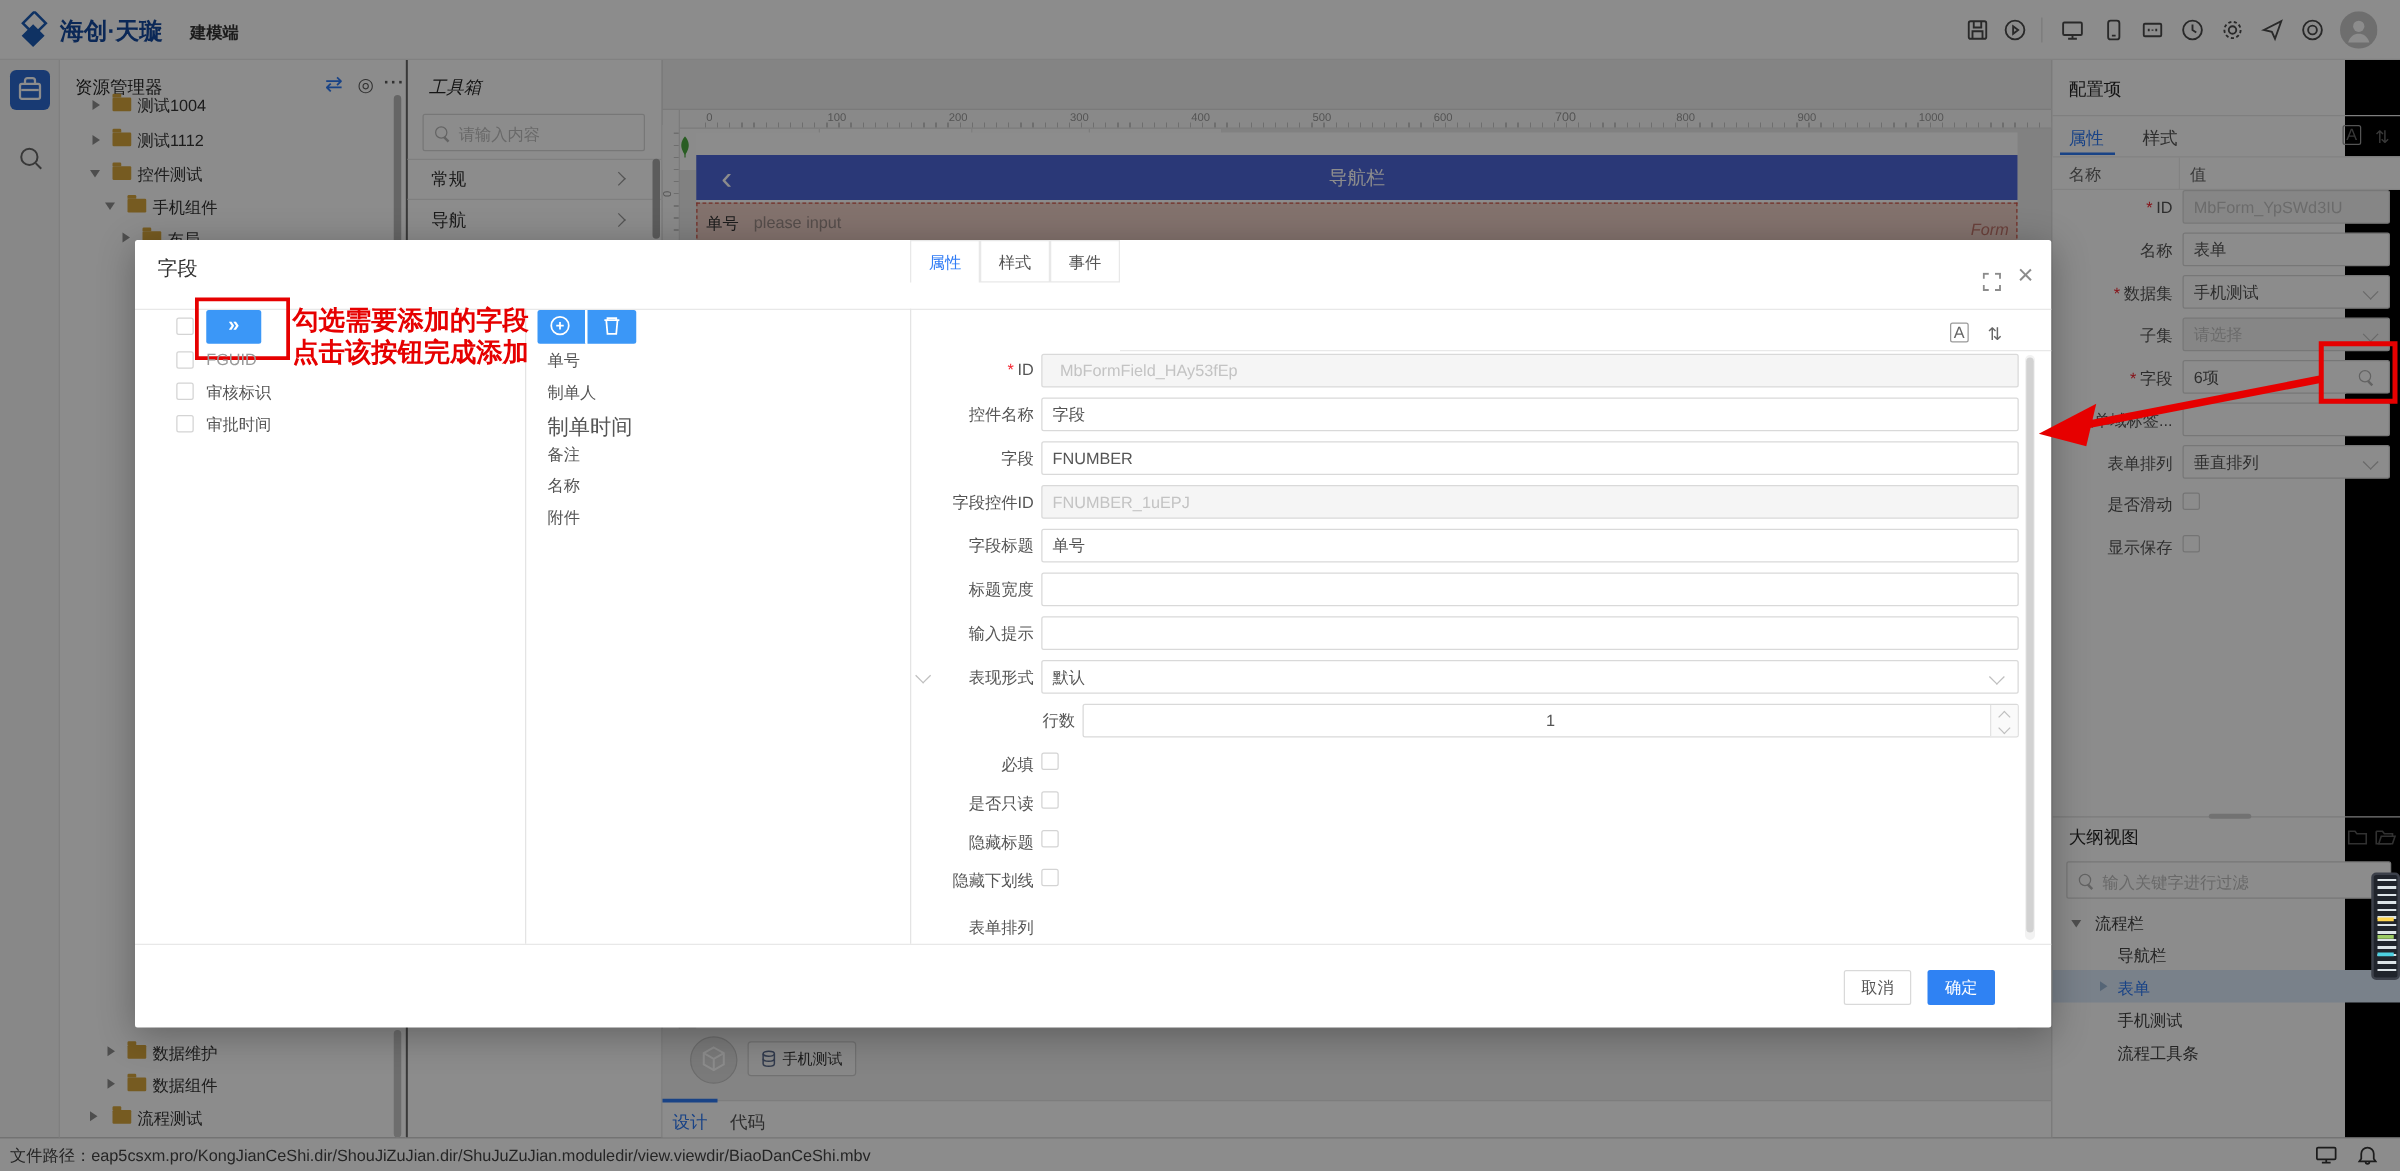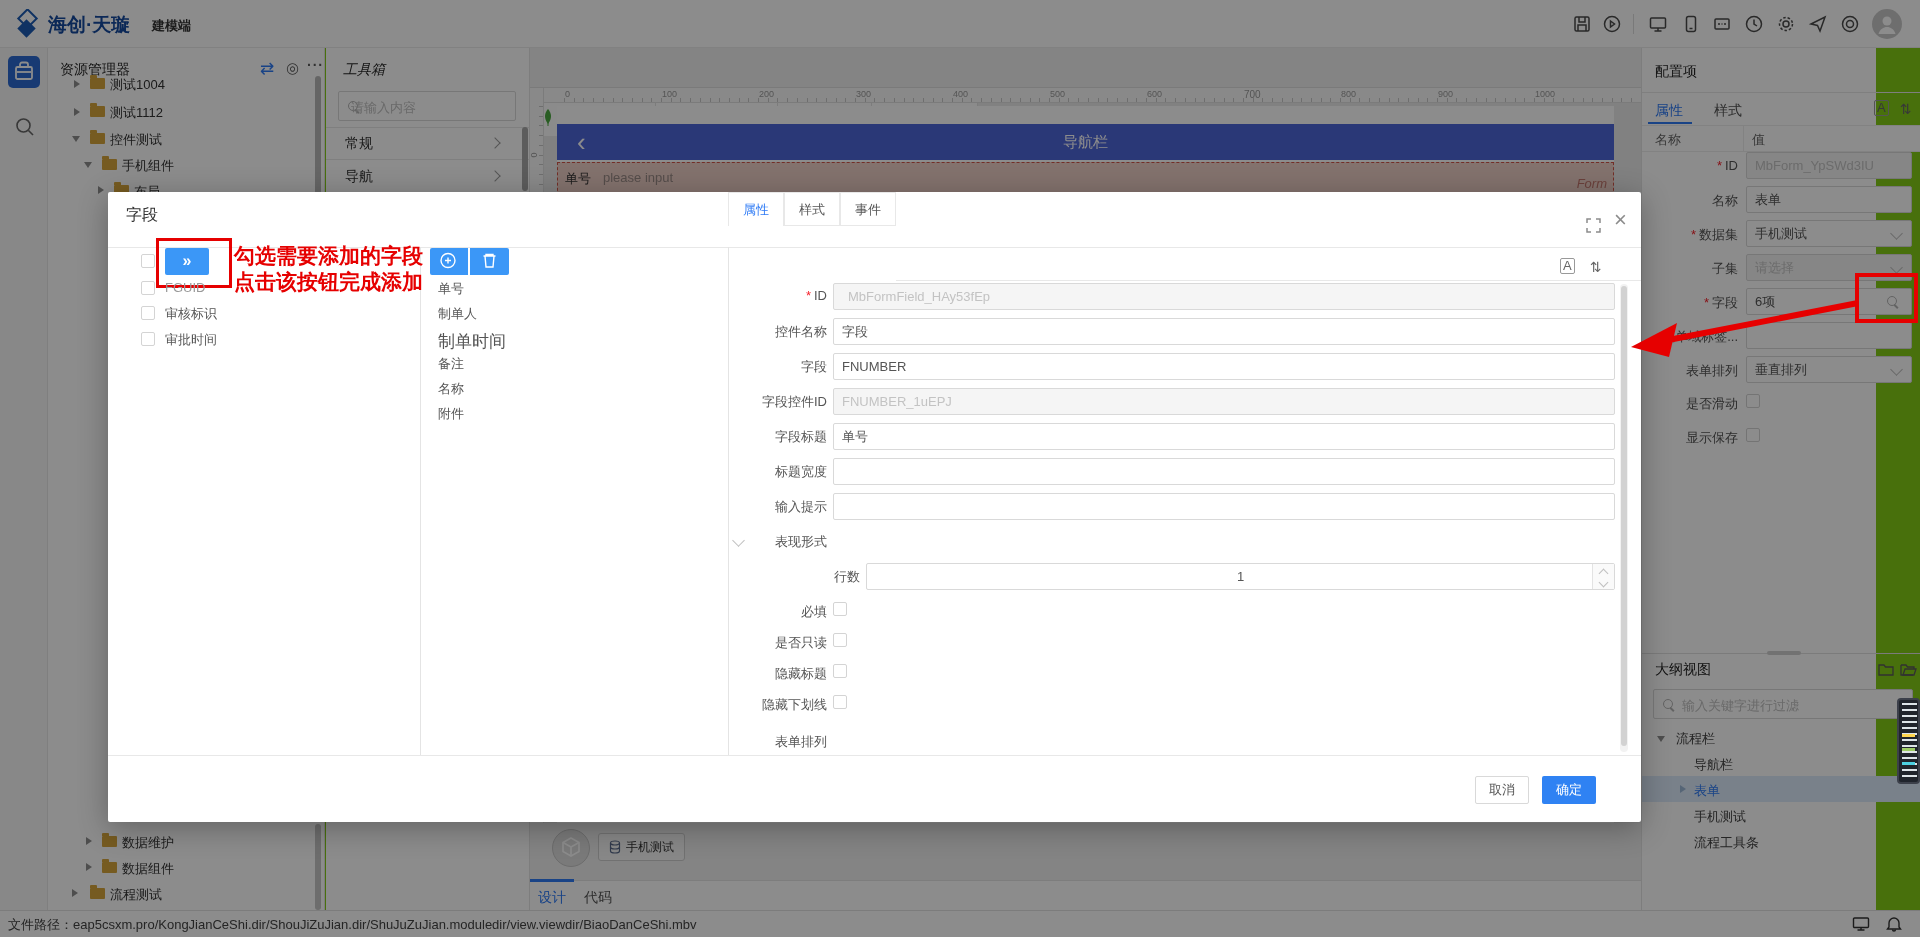--- a/index.html
+++ b/index.html
@@ -1,17 +1,17 @@
 <!DOCTYPE html>
 <html><head>
 <meta charset="utf-8">
 <style>
   html,body{margin:0;padding:0;background:#666;}
   body{font-family:"Liberation Sans","DejaVu Sans",sans-serif;}
-  #stage{position:relative;width:1920px;height:937px;background:#84cc16;overflow:hidden;}
+  #stage{position:relative;width:1920px;height:937px;background:#000000;overflow:hidden;}
   .a{position:absolute;}
   .bd{box-sizing:border-box;}
   .txt{white-space:nowrap;}
   
   .inp{position:absolute;box-sizing:border-box;height:27px;background:#fff;border:1px solid #d9d9d9;border-radius:2px;font-size:13px;color:#555;line-height:25px;padding:0 8px;white-space:nowrap;overflow:hidden;}
   .dis{background:#f5f5f5;color:#c3c3c3;}
   .ph{color:#c0c0c0;}
   .lab{position:absolute;font-size:13px;color:#555;text-align:right;white-space:nowrap;}
   .star{color:#f5222d;margin-right:3px;}
   .cbx{position:absolute;width:14px;height:14px;border:1px solid #d4d4d4;border-radius:2px;background:#fff;box-sizing:border-box;}
@@ -181,21 +181,21 @@
     <span class="treelbl" style="left:62px;top:838px;">流程测试</span>
 
     <span class="scroll-thumb" style="left:267px;top:28px;height:160px;"></span>
     <span class="scroll-thumb" style="left:267px;top:776px;height:86px;background:#c6c6c6;"></span>
   </div>
 
   <div class="a" style="left:326px;top:48px;width:204px;height:862px;background:#fff;border-right:1px solid #e4e4e4;box-sizing:border-box;">
     <span class="panel-title" style="left:17px;top:13px;font-style:italic;">工具箱</span>
     <div class="a bd" style="left:12px;top:43px;width:178px;height:30px;border:1px solid #d9d9d9;border-radius:2px;background:#fff;">
       <span class="srch" style="left:9px;top:9px;"></span>
-      <span class="a txt ph" style="left:12px;top:7px;font-size:13px;">请输入内容</span>
+      <span class="a txt ph" style="left:28px;top:7px;font-size:13px;">请输入内容</span>
     </div>
     <div class="sep-h" style="left:0;top:79px;width:204px;"></div>
     <span class="a txt" style="left:19px;top:87px;font-size:14px;color:#333;">常规</span>
     <span class="crt" style="left:165px;top:91px;"></span>
     <div class="sep-h" style="left:0;top:111px;width:204px;"></div>
     <span class="a txt" style="left:19px;top:120px;font-size:14px;color:#333;">导航</span>
     <span class="crt" style="left:165px;top:124px;"></span>
     <span class="scroll-thumb" style="left:196px;top:79px;height:64px;background:#a8a8a8;"></span>
   </div>
 
@@ -453,20 +453,21 @@
     <div class="inp" style="left:725px;top:231px;width:782px;"><span>单号</span></div>
 
     <span class="mrow-lab" style="left:559px;top:271px;"><span>标题宽度</span></span>
     <div class="inp" style="left:725px;top:266px;width:782px;"></div>
 
     <span class="mrow-lab" style="left:559px;top:306px;"><span>输入提示</span></span>
     <div class="inp" style="left:725px;top:301px;width:782px;"></div>
 
     <span class="cd" style="left:626px;top:344px;"></span>
     <span class="mrow-lab" style="left:559px;top:341px;"><span>表现形式</span></span>
+    <div class="inp" style="left:725px;top:336px;width:782px;"><span>默认</span><span class="cd" style="right:12px;top:8px;"></span></div>
 
     <span class="mrow-lab" style="left:592px;top:376px;width:160px;"><span>行数</span></span>
     <div class="inp" style="left:758px;top:371px;width:749px;text-align:center;"><span>1</span></div>
     <div class="a bd" style="left:1484px;top:372px;width:22px;height:25px;border-left:1px solid #e3e3e3;background:#fafafa;">
       <span class="cd" style="left:7px;top:6px;transform:rotate(225deg);width:6px;height:6px;"></span>
       <span class="cd" style="left:7px;top:15px;width:6px;height:6px;"></span>
     </div>
 
     <span class="mrow-lab" style="left:559px;top:411px;"><span>必填</span></span>
     <span class="cbx" style="left:725px;top:410px;"></span>

